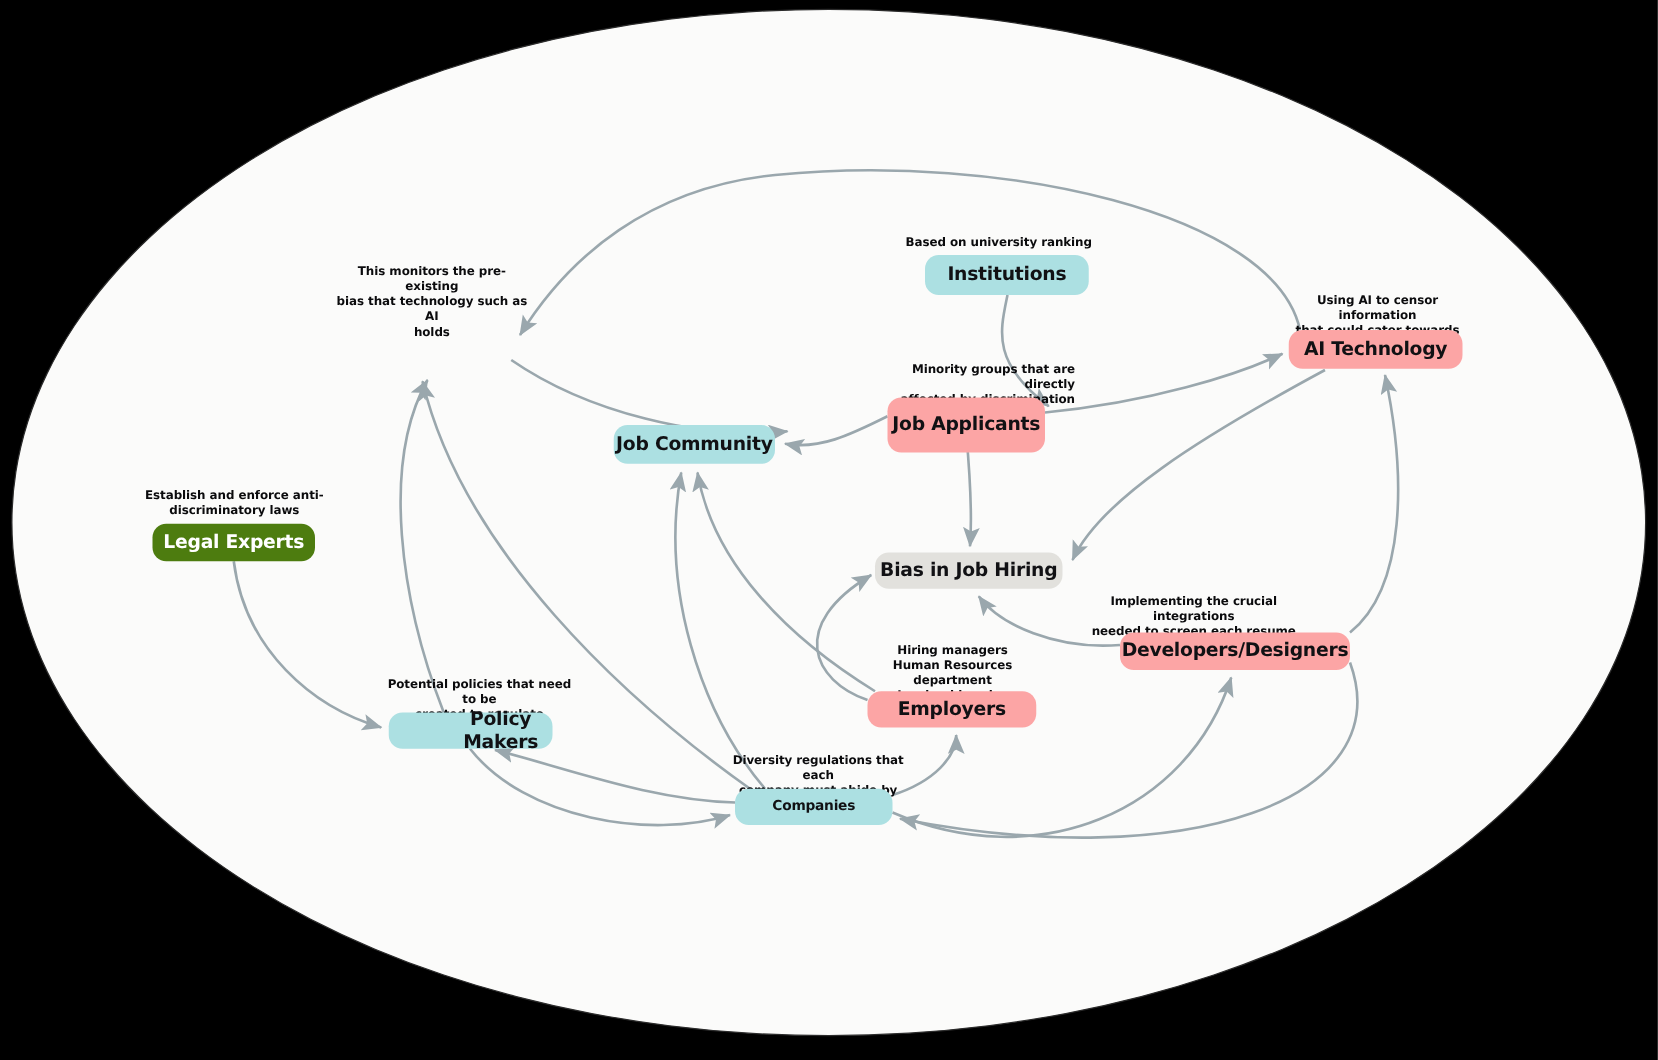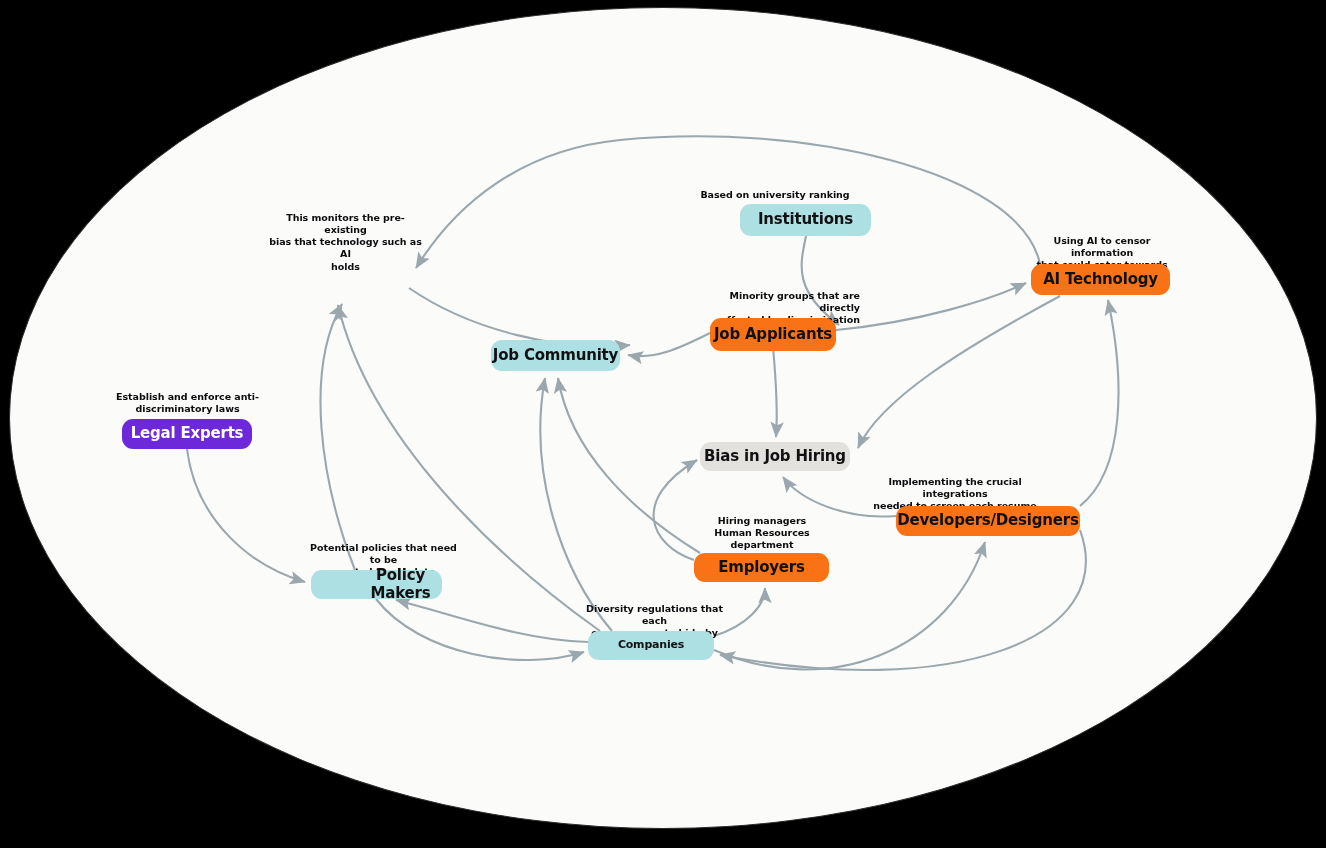--- a/index.html
+++ b/index.html
@@ -27,23 +27,23 @@
     justify-content:center;
     text-align:center;
     font-weight:700;
     color:#111114;
     letter-spacing:-0.2px;
     line-height:1.18;
     box-sizing:border-box;
     border-radius:11px;
   }
   .node.teal{background:#ace0e2;}
-  .node.cyan{background:#f97316;}
+  .node.cyan{background:#fca5a5;}
   .node.grey{background:#e2e1dd;text-align:center;}
-  .node.dark{background:#6d28d9;color:#ffffff;}
+  .node.dark{background:#4d7c0f;color:#ffffff;}
   .ann{
     position:absolute;
     font-size:9.5px;
     font-weight:700;
     color:#0b0b0d;
     text-align:center;
     line-height:1.28;
     letter-spacing:-0.05px;
     white-space:pre-line;
   }
@@ -101,41 +101,41 @@
 
       <path d="M1060,296 C960,350 880,400 858,448"></path>
 
       <path d="M376,599 C420,655 520,672 584,652"></path>
     </g>
   </svg>
 
   <div class="ann" style="left:268px;top:212px;width:155px;">This monitors the pre-existing
 bias that technology such as AI
 holds</div>
-  <div class="ann" style="left:692px;top:189px;width:166px;">Based on university ranking</div>
+  <div class="ann" style="left:716px;top:189px;width:166px;">Based on university ranking</div>
   <div class="ann" style="left:1026px;top:235px;width:152px;">Using AI to censor information
 that could cater towards bias</div>
   <div class="ann" style="left:702px;top:290px;width:158px;text-align:right;">Minority groups that are directly
 affected by discrimination</div>
   <div class="ann" style="left:115px;top:391px;width:145px;">Establish and enforce anti-
 discriminatory laws</div>
   <div class="ann" style="left:864px;top:476px;width:182px;">Implementing the crucial integrations
 needed to screen each resume</div>
   <div class="ann" style="left:691px;top:515px;width:142px;">Hiring managers
 Human Resources department
 Leadership roles</div>
   <div class="ann" style="left:306px;top:542px;width:155px;">Potential policies that need to be
 created to regulate screenings</div>
   <div class="ann" style="left:583px;top:603px;width:143px;">Diversity regulations that each
 company must abide by</div>
 
   <div class="node teal" style="left:740px;top:204px;width:131px;height:32px;font-size:15px;">Institutions</div>
   <div class="node cyan" style="left:1031px;top:264px;width:139px;height:31px;font-size:15px;">AI Technology</div>
   <div class="node teal" style="left:491px;top:340px;width:129px;height:31px;font-size:15px;">Job Community</div>
-  <div class="node cyan" style="left:710px;top:318px;width:126px;height:33px;font-size:15px;">Job Applicants</div>
+  <div class="node cyan" style="left:710px;top:318px;width:126px;height:44px;font-size:15px;">Job Applicants</div>
   <div class="node dark" style="left:122px;top:419px;width:130px;height:30px;font-size:15px;">Legal Experts</div>
   <div class="node grey" style="left:700px;top:442px;width:150px;height:29px;font-size:15px;">Bias in Job Hiring</div>
   <div class="node cyan" style="left:896px;top:506px;width:184px;height:30px;font-size:15px;">Developers/Designers</div>
   <div class="node cyan" style="left:694px;top:553px;width:135px;height:29px;font-size:15px;text-align:right;">Employers</div>
   <div class="node teal" style="left:311px;top:570px;width:131px;height:29px;font-size:15px;padding-left:48px;">Policy Makers</div>
   <div class="node teal" style="left:588px;top:631px;width:126px;height:29px;font-size:11px;text-align:right;">Companies</div>
 
 </div>
 
 </body></html>

